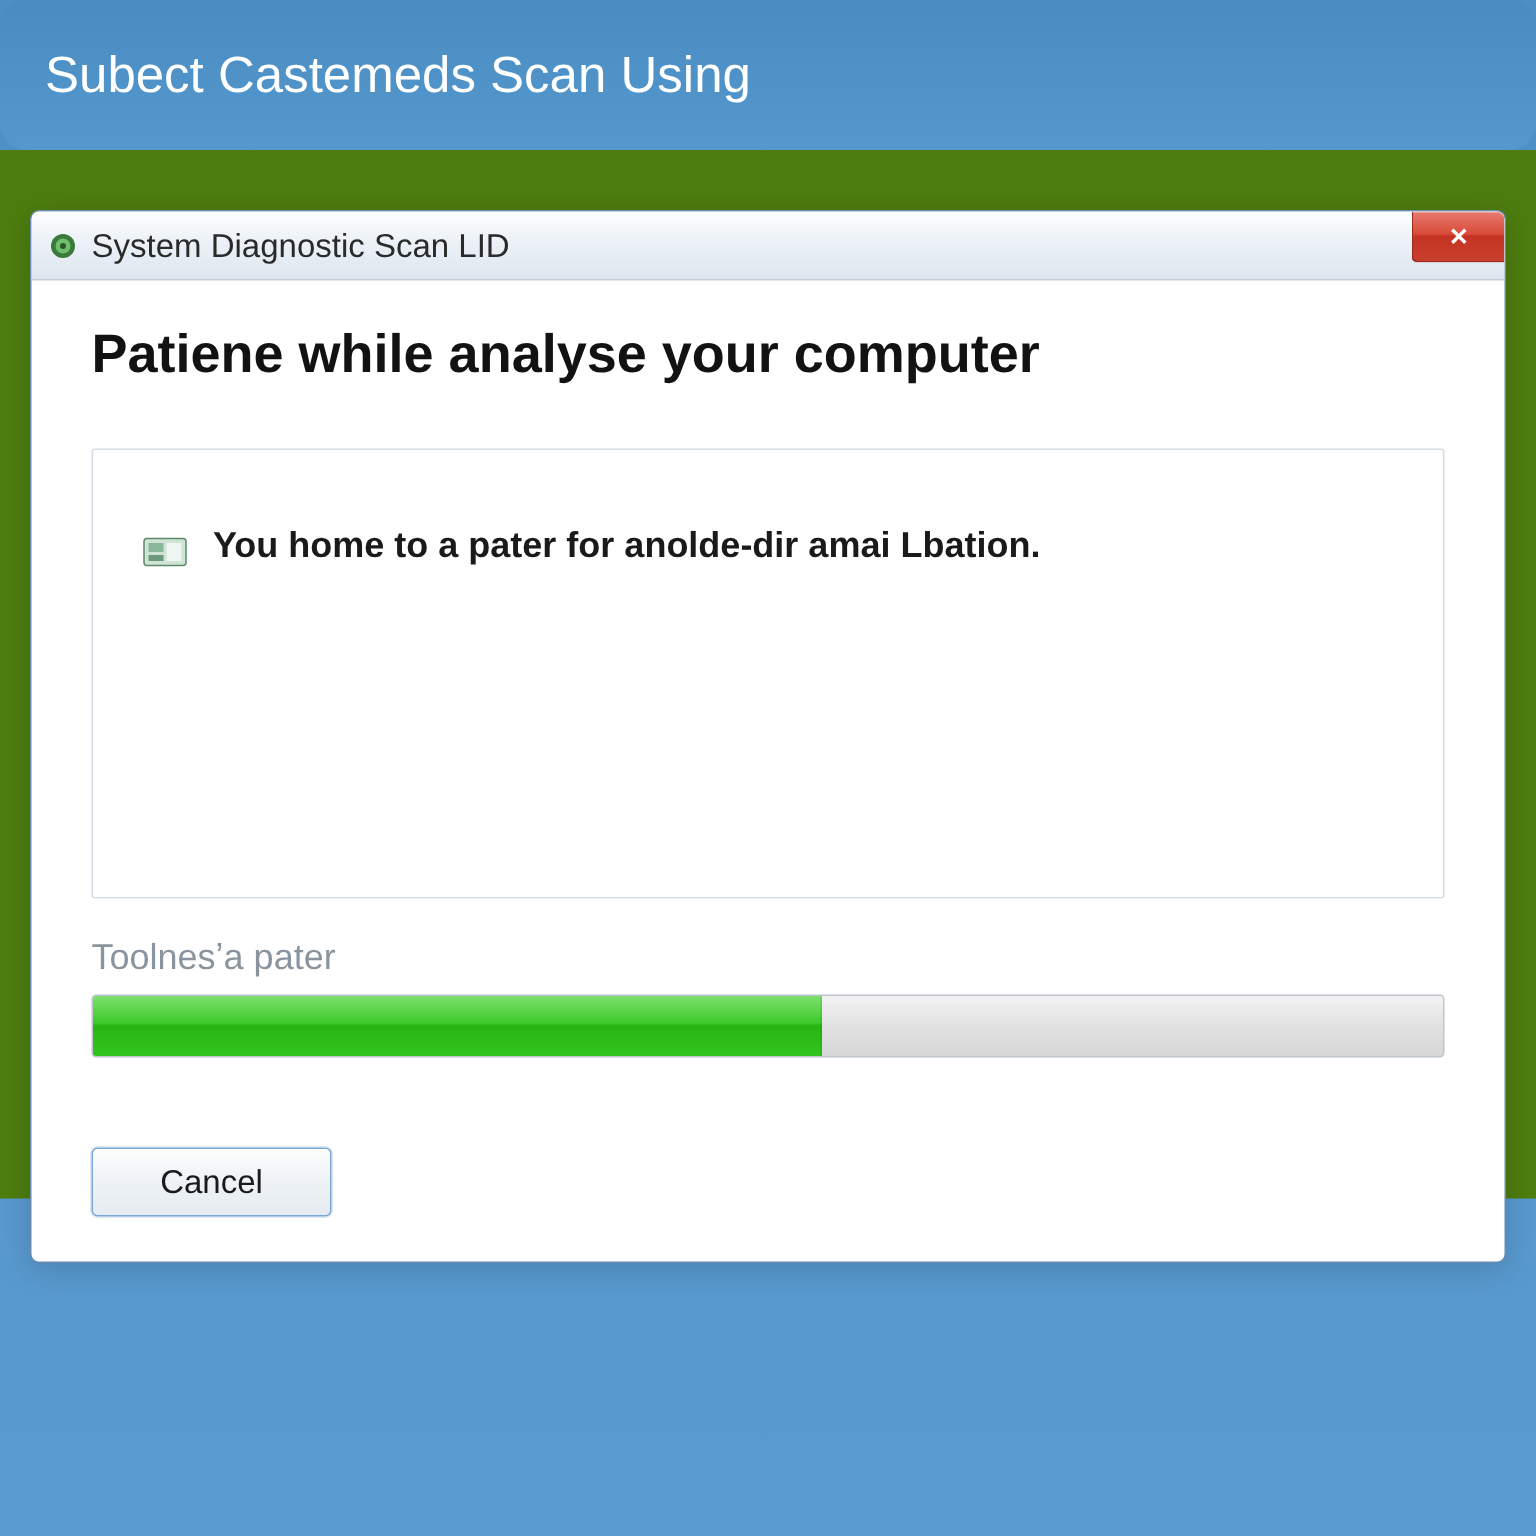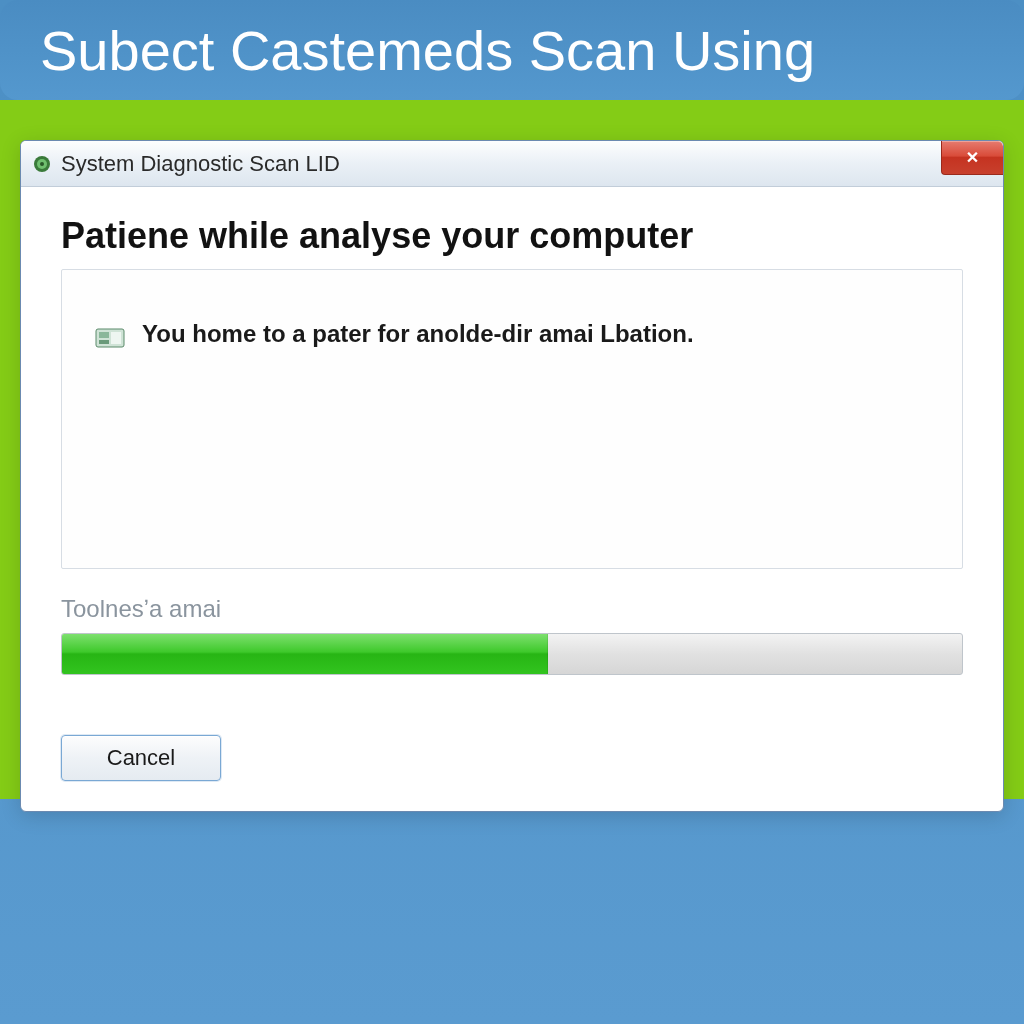--- a/index.html
+++ b/index.html
@@ -7,29 +7,29 @@
   width: 1024px;
   height: 1024px;
   font-family: "Segoe UI", Tahoma, sans-serif;
   background: linear-gradient(to bottom, #4c8fc4 0%, #5a9bd0 100%);
   overflow: hidden;
 }
 .banner {
   height: 100px;
   background: linear-gradient(to bottom, #4a8cc2 0%, #5498ce 100%);
   color: #fff;
-  font-size: 56px;
+  font-size: 34px;
   font-weight: 400;
-  padding: 20px 40px;
+  padding: 20px 30px;
   display: flex;
   align-items: center;
   border-radius: 18px;
 }
 .desktop-area {
-  background: #84cc16;
+  background: #4d7c0f;
   height: 699px;
   padding: 40px 20px;
   position: relative;
 }
 .dialog {
   width: 984px;
   margin: 0 auto;
   background: #fff;
   border: 1px solid #6b8ab0;
   border-radius: 6px;
@@ -79,21 +79,21 @@
   font-size: 16px;
   box-shadow: inset 0 1px 0 rgba(255,255,255,0.3);
 }
 .dialog-body {
   padding: 28px 40px 30px 40px;
 }
 .dialog-heading {
   font-size: 36px;
   font-weight: 700;
   color: #121212;
-  margin-bottom: 12px;
+  margin-bottom: 42px;
 }
 .info-panel {
   border: 1px solid #d7dde4;
   border-radius: 2px;
   padding: 50px 30px 30px 30px;
   min-height: 300px;
   background: #fefefe;
 }
 .info-row {
   display: flex;
@@ -185,21 +185,21 @@
               <rect x="3" y="8" width="28" height="18" rx="2" fill="#cfe3d6" stroke="#5a8a6a" stroke-width="1"></rect>
               <rect x="6" y="11" width="10" height="6" fill="#8ab79a"></rect>
               <rect x="18" y="11" width="10" height="12" fill="#eef6f1"></rect>
               <rect x="6" y="19" width="10" height="4" fill="#6a9a7a"></rect>
             </svg>
           </span>
           <span>You home to a pater for anolde-dir amai Lbation.</span>
         </div>
       </div>
 
-      <div class="progress-label">Toolnesʼa amai</div>
+      <div class="progress-label">Toolnesʼa pater</div>
       <div class="progress-track">
         <div class="progress-fill" style="width:54%"></div>
       </div>
 
       <div class="dialog-footer">
         <button class="cancel-btn">Cancel</button>
       </div>
     </div>
 
   </div>

